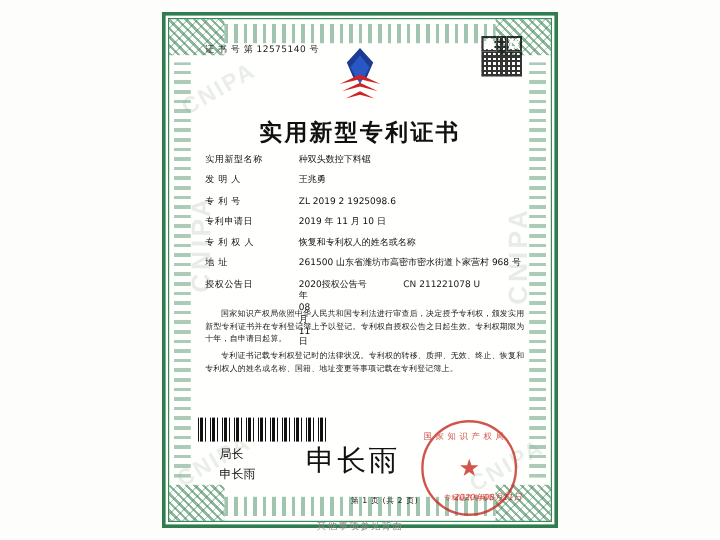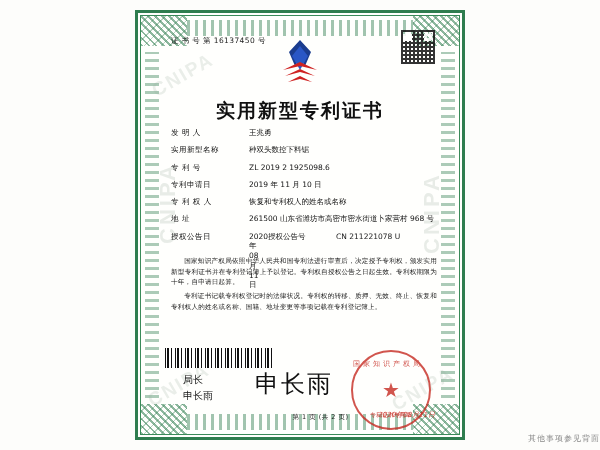--- a/index.html
+++ b/index.html
@@ -291,21 +291,21 @@
     text-align: center;
     font-size: 6.5px;
     color: #222;
     letter-spacing: .5px;
     padding-left: 41px;
   }
   .outside-footer {
     position: absolute;
     left: 0; right: 0;
     bottom: 6px;
-    text-align: right;
+    text-align: center;
     font-size: 8px;
     color: #8a8a8a;
     letter-spacing: 1px;
   }
 </style>
 </head>
 <body>
 
 <div id="page">
   <div class="cert">
@@ -320,44 +320,44 @@
     <div class="edge-bottom"></div>
     <div class="edge-left"></div>
     <div class="edge-right"></div>
 
     <div class="side-wm left">CNIPA</div>
     <div class="side-wm right">CNIPA</div>
     <div class="corner-wm tl">CNIPA</div>
     <div class="corner-wm bl">CNIPA</div>
     <div class="corner-wm br">CNIPA</div>
 
-    <div class="serial">证 书 号 第 16137450 号</div>
+    <div class="serial">证 书 号 第 12575140 号</div>
 
     <div class="qr"></div>
 
     <div class="emblem">
       <svg viewBox="0 0 70 58" width="70" height="58">
         <path d="M35 4 L46 16 L40 30 L35 22 L30 30 L24 16 Z" fill="#1b3d8f"></path>
         <path d="M35 10 L43 20 L35 34 L27 20 Z" fill="#2a57c6"></path>
         <path d="M18 34 L35 26 L52 34 L35 30 Z" fill="#cf2222"></path>
         <path d="M20 40 L35 33 L50 40 L35 36 Z" fill="#cf2222"></path>
         <path d="M23 46 L35 40 L47 46 L35 43 Z" fill="#cf2222"></path>
       </svg>
     </div>
 
     <div class="title">实用新型专利证书</div>
 
     <div class="fields">
       <div class="field-row">
+        <div class="field-label">实用新型名称</div>
+        <div class="field-value">种双头数控下料锯</div>
+      </div>
+      <div class="field-row">
         <div class="field-label">发 明 人</div>
         <div class="field-value">王兆勇</div>
-      </div>
-      <div class="field-row">
-        <div class="field-label">实用新型名称</div>
-        <div class="field-value">种双头数控下料锯</div>
       </div>
       <div class="field-row">
         <div class="field-label">专 利 号</div>
         <div class="field-value">ZL 2019 2 1925098.6</div>
       </div>
       <div class="field-row">
         <div class="field-label">专利申请日</div>
         <div class="field-value">2019 年 11 月 10 日</div>
       </div>
       <div class="field-row">

